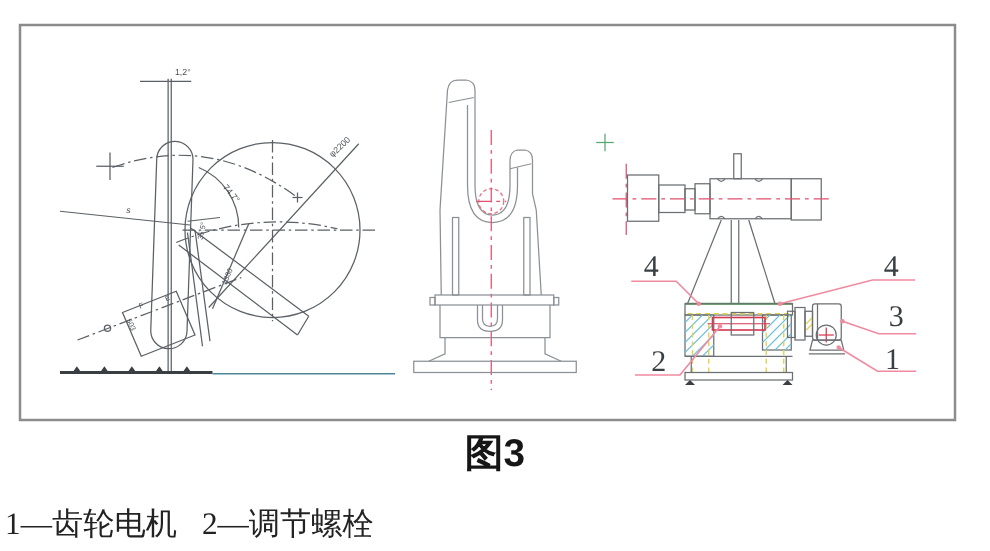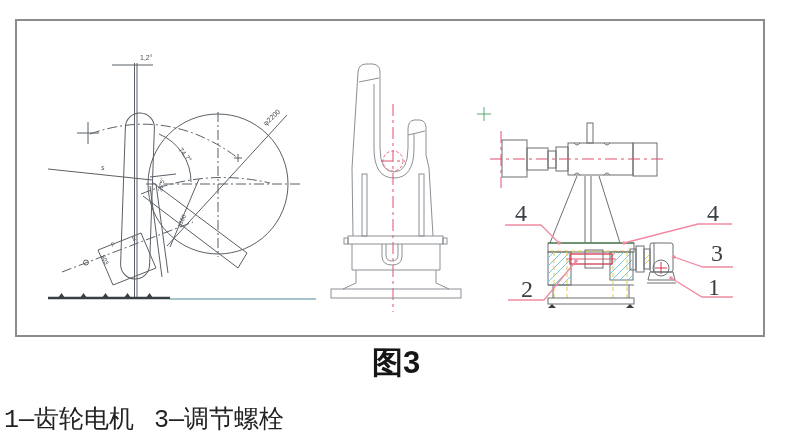--- a/index.html
+++ b/index.html
@@ -14,21 +14,21 @@
   .redcenter{stroke:#e0506e;stroke-width:1;stroke-dasharray:12 4 3 4;}
   .reddash{stroke:#e87083;stroke-width:1;stroke-dasharray:3 2;}
   .yeldash{stroke:#e3d24b;stroke-width:1.1;stroke-dasharray:4 3;}
   .hatch line{stroke:#6cc3dc;stroke-width:0.9;}
   .dim{font-family:"Liberation Sans",sans-serif;fill:#4a4f54;stroke:none;}
   .callout{font-family:"Liberation Serif",serif;font-size:24px;fill:#3a3f44;stroke:none;text-anchor:middle;}
   .caption{position:absolute;left:0;top:342px;width:792px;display:flex;justify-content:center;
            align-items:center;gap:30px;font-weight:bold;font-size:31px;color:#161616;
            font-family:"Liberation Sans",sans-serif;}
   .legend{position:absolute;left:4px;top:402px;display:flex;gap:20px;font-size:25px;color:#222;
-          font-family:Liberation Mono, monospace;}
+          font-family:Liberation Serif, serif;}
 </style>
 </head>
 <body>
 
 <div class="page">
 
   <div class="frame"></div>
 
   <svg class="draw" viewBox="0 0 792 441">
 
@@ -212,16 +212,16 @@
       <text class="callout" x="714" y="295">1</text>
     </g>
   </svg>
 
   <div class="caption">
     <span>图3</span>
   </div>
 
   <div class="legend">
     <span>1—齿轮电机</span>
-    <span>3—调节螺栓</span>
+    <span>2—调节螺栓</span>
   </div>
 
 </div>
 
 </body></html>

